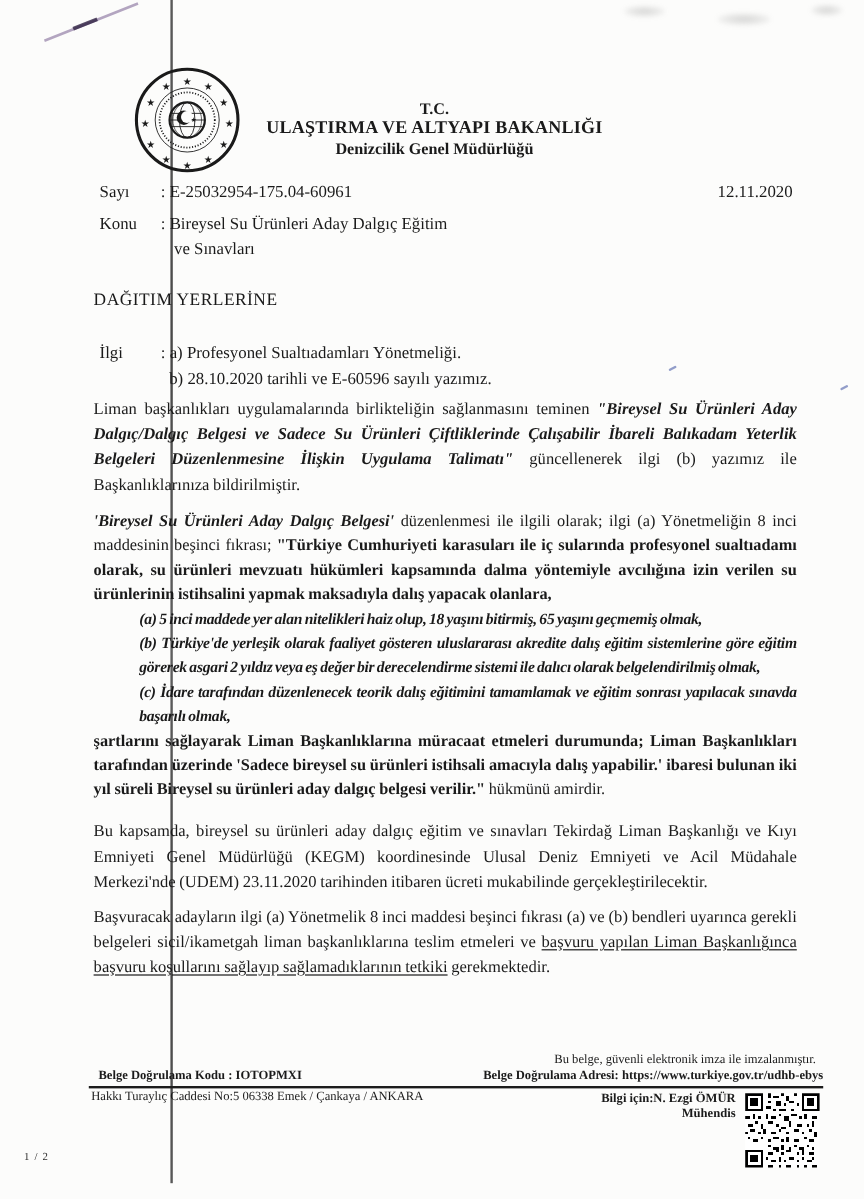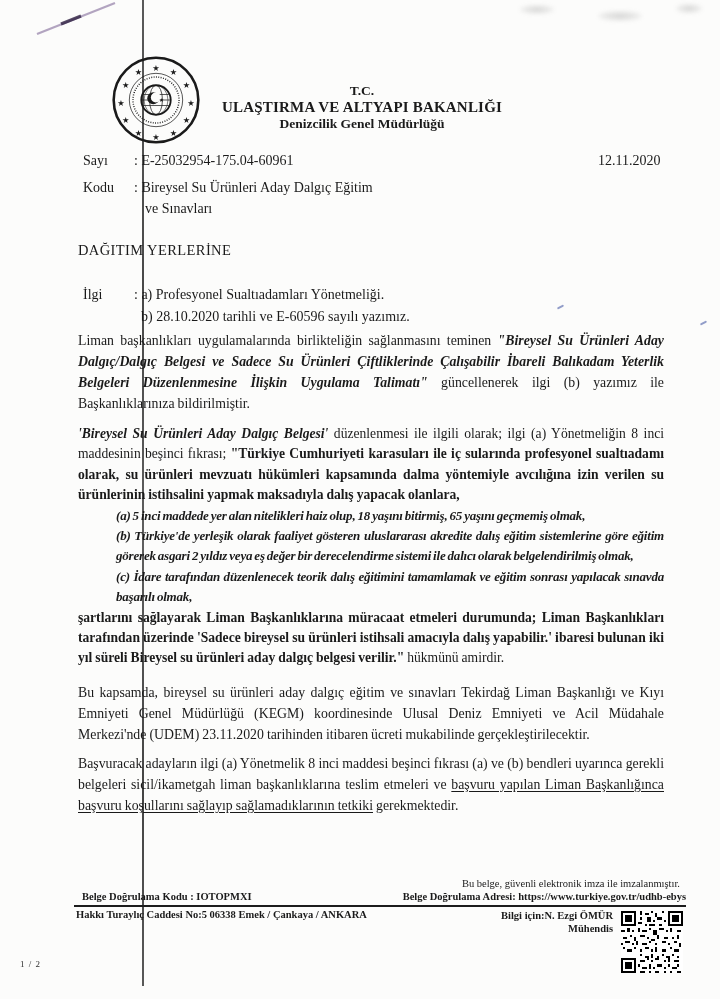--- a/index.html
+++ b/index.html
@@ -36,21 +36,21 @@
   .p4{top:753px;}
   .bi{font-weight:bold;font-style:italic;}
   .b{font-weight:bold;}
   .item{padding-left:38px;font-weight:bold;font-style:italic;font-size:13px;line-height:20.4px;letter-spacing:-.2px;word-spacing:-1px;text-align:justify;}
   .ul{text-decoration:underline;text-underline-offset:2px;}
   
   .f-sign{left:40px;top:878px;width:640px;text-align:right;font-size:10.5px;}
   .f-code{left:82px;top:891px;font-size:10.5px;font-weight:bold;white-space:nowrap;}
   .f-addr-ver{right:34px;top:891px;font-size:10.5px;font-weight:bold;white-space:nowrap;}
   .f-rule{left:74px;top:905px;width:612px;height:2px;background:#1c1c1c;}
-  .f-street{left:76px;top:909px;font-size:10.5px;font-weight:bold;white-space:nowrap;}
+  .f-street{left:76px;top:909px;font-size:10.5px;font-weight:normal;white-space:nowrap;}
   .f-contact{right:107px;top:909px;font-size:10.5px;font-weight:bold;text-align:right;line-height:13px;white-space:nowrap;}
   .qr{left:621px;top:911px;width:62px;height:62px;}
   .pageno{left:20px;top:959px;width:700px;text-align:left;font-size:9px;letter-spacing:1px;color:#2e2e2e;}
   
   .fold-line{left:142px;top:0;width:2px;height:986px;opacity:.78;pointer-events:none;
     background:linear-gradient(to bottom,#2c2c2c 0%,#161616 30%,#333 55%,#101010 80%,#2a2a2a 100%);}
   .pen-mark{left:33px;top:1px;width:86px;height:36px;}
   .smudge{border-radius:50%;filter:blur(2px);background:radial-gradient(rgba(115,115,115,.28),rgba(115,115,115,0));}
   .sm1{left:520px;top:5px;width:34px;height:9px;}
   .sm2{left:598px;top:11px;width:44px;height:10px;}
@@ -104,21 +104,21 @@
 
 <div class="abs letterhead">
   <div class="tc">T.C.</div>
   <div class="ministry">ULAŞTIRMA VE ALTYAPI BAKANLIĞI</div>
   <div class="dept">Denizcilik Genel Müdürlüğü</div>
 </div>
 
 <span class="abs meta l-sayi">Sayı</span>
 <span class="abs meta v-sayi">: E-25032954-175.04-60961</span>
 <span class="abs meta d-date">12.11.2020</span>
-<span class="abs meta l-konu">Kodu</span>
+<span class="abs meta l-konu">Konu</span>
 <span class="abs meta v-konu1">: Bireysel Su Ürünleri Aday Dalgıç Eğitim</span>
 <span class="abs meta v-konu2">ve Sınavları</span>
 
 <div class="abs h-recipient">DAĞITIM YERLERİNE</div>
 
 <span class="abs meta l-ilgi">İlgi</span>
 <span class="abs meta v-ilgi-a">: a) Profesyonel Sualtıadamları Yönetmeliği.</span>
 <span class="abs meta v-ilgi-b">b) 28.10.2020 tarihli ve E-60596 sayılı yazımız.</span>
 
 <div class="abs para p1"><span>Liman başkanlıkları uygulamalarında birlikteliğin sağlanmasını teminen </span><span class="bi">"Bireysel Su Ürünleri Aday Dalgıç/Dalgıç Belgesi ve Sadece Su Ürünleri Çiftliklerinde Çalışabilir İbareli Balıkadam Yeterlik Belgeleri Düzenlenmesine İlişkin Uygulama Talimatı"</span><span> güncellenerek ilgi (b) yazımız ile Başkanlıklarınıza bildirilmiştir.</span></div>

